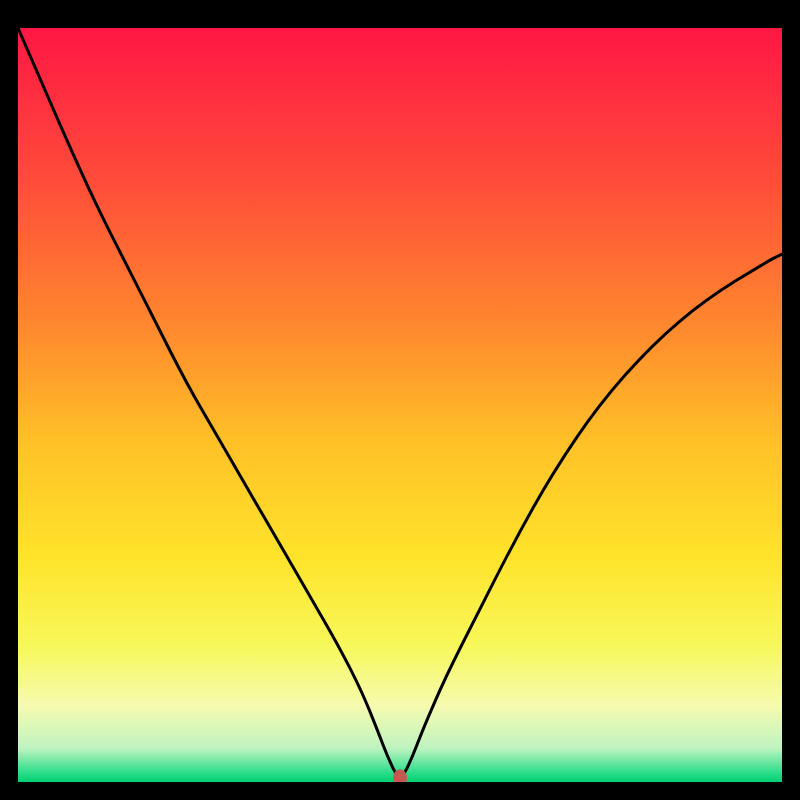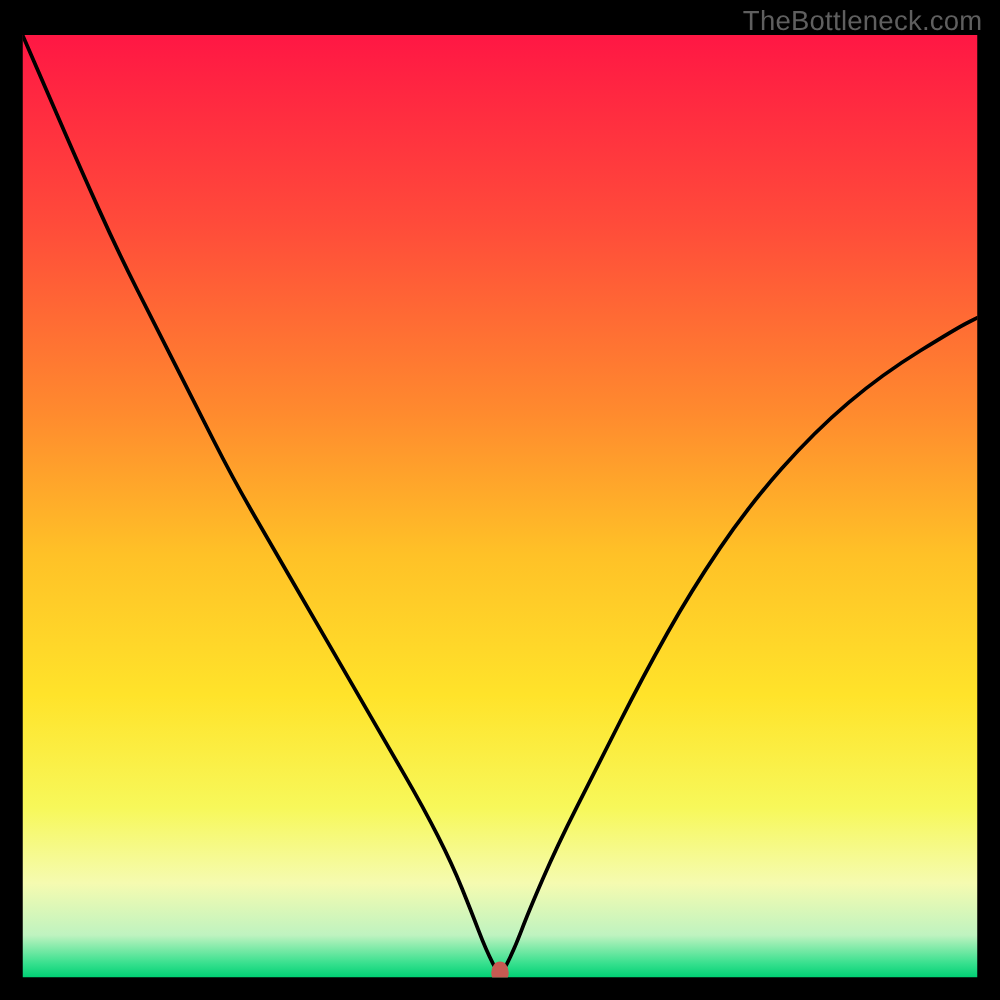--- a/index.html
+++ b/index.html
@@ -39,21 +39,20 @@
     display: block;
     width: 100%;
     height: 100%;
   }
 </style>
 </head>
 <body>
 
 <div class="frame">
 
-  <div class="watermark">TheBottleneck.com</div>
 
   <div class="plot-area">
     <svg id="plot-svg" viewBox="0 0 764 754" preserveAspectRatio="none">
       <defs>
         <linearGradient id="bg-grad" x1="0" y1="0" x2="0" y2="1">
             <stop offset="0%" stop-color="#ff1744"></stop>
             <stop offset="20%" stop-color="#ff4b3a"></stop>
             <stop offset="40%" stop-color="#ff8a2e"></stop>
             <stop offset="55.00000000000001%" stop-color="#ffc127"></stop>
             <stop offset="70%" stop-color="#ffe32a"></stop>

